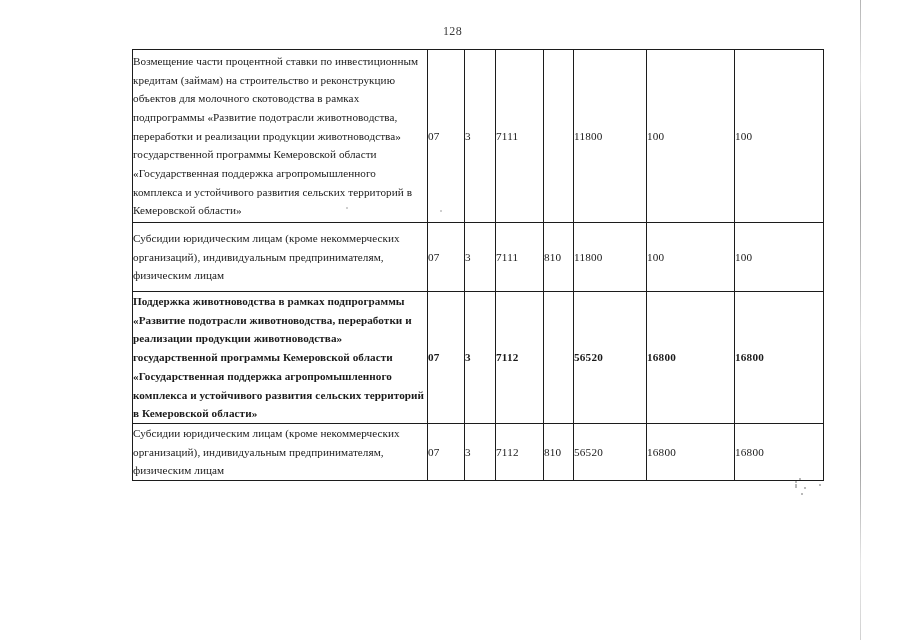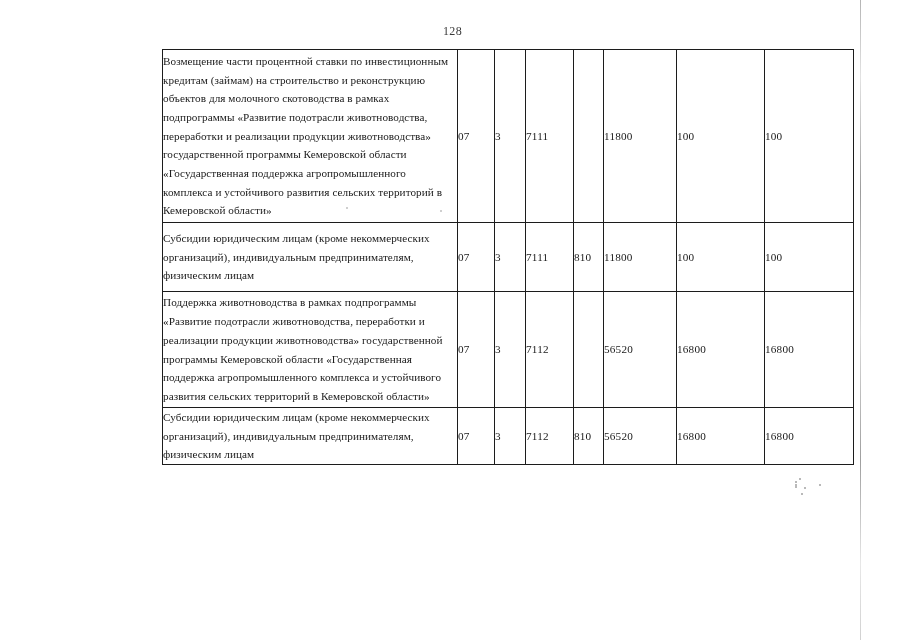--- a/index.html
+++ b/index.html
@@ -51,21 +51,21 @@
   #scan-speckles i {
     position: absolute;
     display: block;
     background: #b9b9b9;
     width: 2px; height: 2px;
   }
 
   
   #doc-table {
     position: absolute;
-    left: 162px;
+    left: 132px;
     top: 49px;
     width: 691px;
     border-collapse: collapse;
     table-layout: fixed;
     font-size: 11.2px;
     line-height: 18.7px;
   }
   #doc-table td {
     border: 1px solid #1c1c1c;
     padding: 0;
@@ -86,21 +86,21 @@
   col.c-sect { width: 37px; }
   col.c-sub  { width: 31px; }
   col.c-code { width: 48px; }
   col.c-kvr  { width: 30px; }
   col.c-v1   { width: 73px; }
   col.c-v2   { width: 88px; }
   col.c-v3   { width: 89px; }
 
   tr.r1 { height: 173px; }
   tr.r2 { height: 69px; }
-  tr.r3 { height: 116px; }
+  tr.r3 { height: 116px; font-weight: bold; }
   tr.r4 { height: 50px; }
 </style>
 </head>
 <body>
 
 <div id="page-number">128</div>
 
 <table id="doc-table">
   <colgroup>
     <col class="c-desc">

